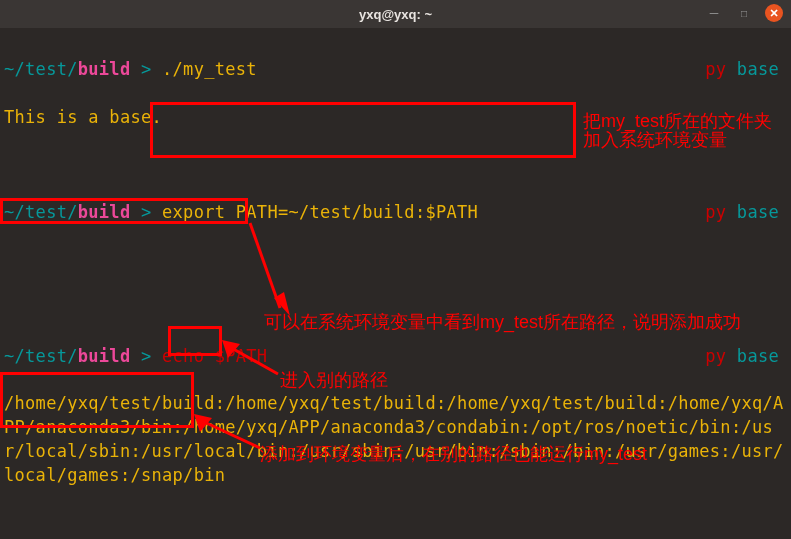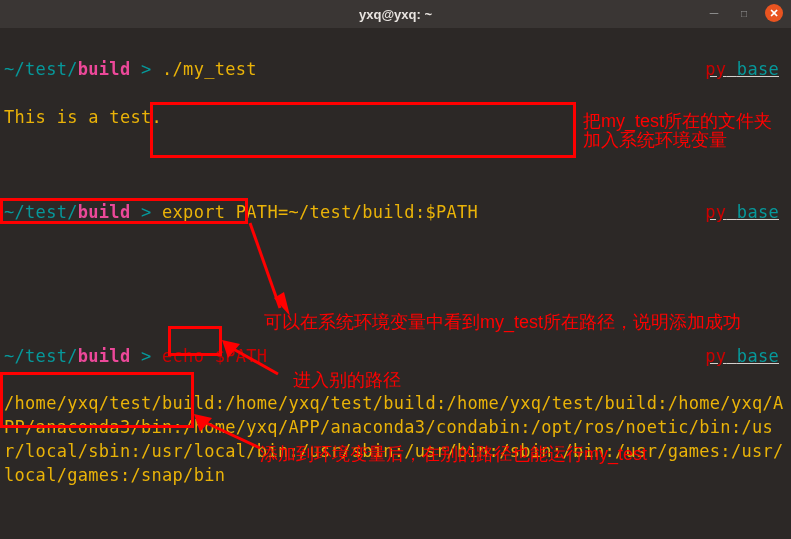--- a/index.html
+++ b/index.html
@@ -53,21 +53,20 @@
       letter-spacing: 0.3px;
     }
     .cyan { color: #06989a; }
     .cyan-b { color: #ec4899; font-weight: bold; }
     .white { color: #eab308; }
     .red { color: #cc0000; }
     .right-badge {
       position: absolute;
       right: 8px;
       white-space: pre;
-      text-decoration: underline;
     }
     .line { position: relative; height: 24px; }
     .annot-box {
       position: absolute;
       border: 3px solid #ff0000;
       pointer-events: none;
     }
     .annot-text {
       position: absolute;
       color: #ff0000;
@@ -88,21 +87,21 @@
   <span>yxq@yxq: ~</span>
   <div class="window-controls">
     <div class="win-btn win-min">─</div>
     <div class="win-btn win-max">□</div>
     <div class="win-btn win-close">✕</div>
   </div>
 </div>
 
 <div class="terminal">
 <div class="line"><span class="cyan">~/test/</span><span class="cyan-b">build</span><span class="cyan"> &gt; </span><span class="white">./my_test</span><span class="right-badge"><span class="red">py</span> <span class="cyan">base</span></span></div>
-<div class="line"><span class="white">This is a test.</span></div>
+<div class="line"><span class="white">This is a base.</span></div>
 <div class="line"></div>
 <div class="line"><span class="cyan">~/test/</span><span class="cyan-b">build</span><span class="cyan"> &gt; </span><span class="white">export PATH=~/test/build:$PATH</span><span class="right-badge"><span class="red">py</span> <span class="cyan">base</span></span></div>
 <div class="line"></div>
 <div class="line"></div>
 <div class="line"><span class="cyan">~/test/</span><span class="cyan-b">build</span><span class="cyan"> &gt; </span><span class="red">echo $PATH</span><span class="right-badge"><span class="red">py</span> <span class="cyan">base</span></span></div>
 <div style="white-space:pre-wrap;word-break:break-all;line-height:1.4"><span class="white">/home/yxq/test/build:/home/yxq/test/build:/home/yxq/test/build:/home/yxq/APP/anaconda3/bin:/home/yxq/APP/anaconda3/condabin:/opt/ros/noetic/bin:/usr/local/sbin:/usr/local/bin:/usr/sbin:/usr/bin:/sbin:/bin:/usr/games:/usr/local/games:/snap/bin</span></div>
 <div class="line"></div>
 
 
 
@@ -120,20 +119,20 @@
     <line x1="10" y1="5" x2="40" y2="90" stroke="#ff0000" stroke-width="3"></line>
     <polygon points="34,80 50,98 44,74" fill="#ff0000"></polygon>
   </svg>
 <div class="annot-text" style="left:264px;top:310px">可以在系统环境变量中看到my_test所在路径，说明添加成功</div>
 
 <div class="annot-box" style="left:168px;top:326px;width:54px;height:30px"></div>
 <svg class="arrow" style="left:218px;top:336px" width="70" height="45">
     <line x1="60" y1="38" x2="10" y2="10" stroke="#ff0000" stroke-width="3"></line>
     <polygon points="4,4 22,8 10,22" fill="#ff0000"></polygon>
   </svg>
-<div class="annot-text" style="left:293px;top:368px">进入别的路径</div>
+<div class="annot-text" style="left:280px;top:368px">进入别的路径</div>
 
 <div class="annot-box" style="left:0px;top:372px;width:194px;height:56px"></div>
 <svg class="arrow" style="left:190px;top:410px" width="80" height="45">
     <line x1="70" y1="38" x2="10" y2="10" stroke="#ff0000" stroke-width="3"></line>
     <polygon points="4,4 22,8 10,22" fill="#ff0000"></polygon>
   </svg>
 <div class="annot-text" style="left:260px;top:442px">添加到环境变量后，在别的路径也能运行my_test</div>
 
 </body></html>

